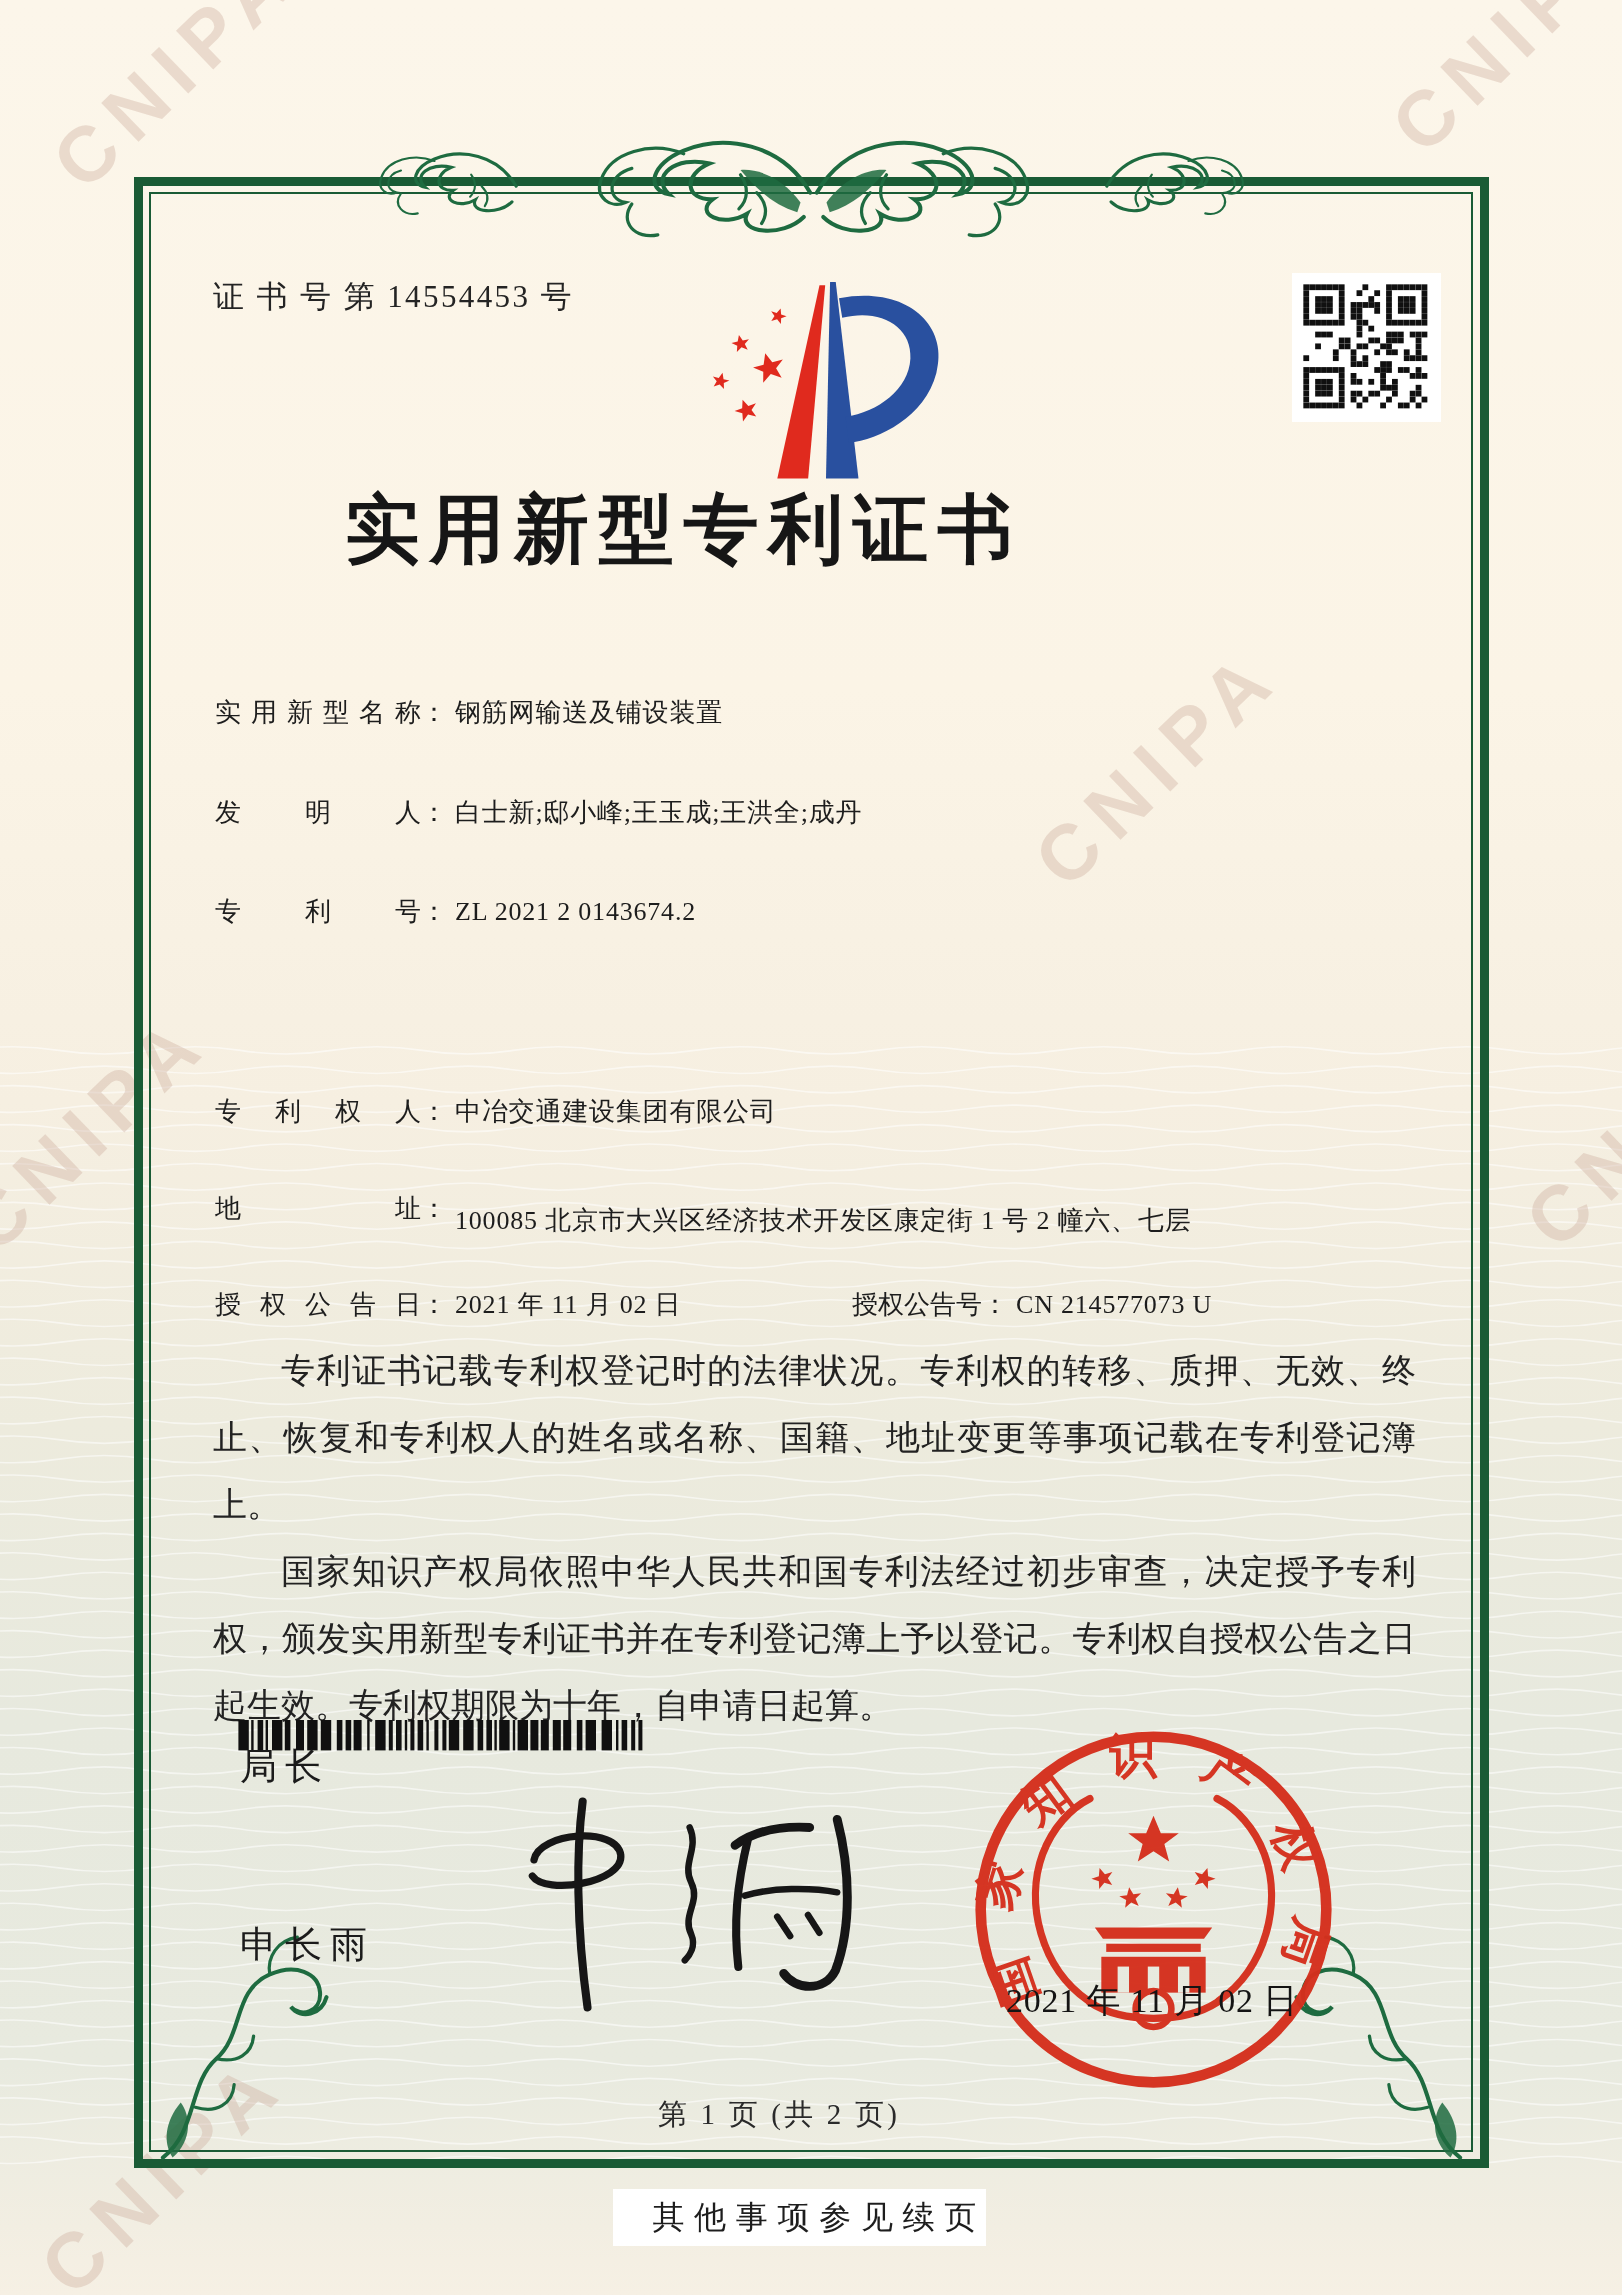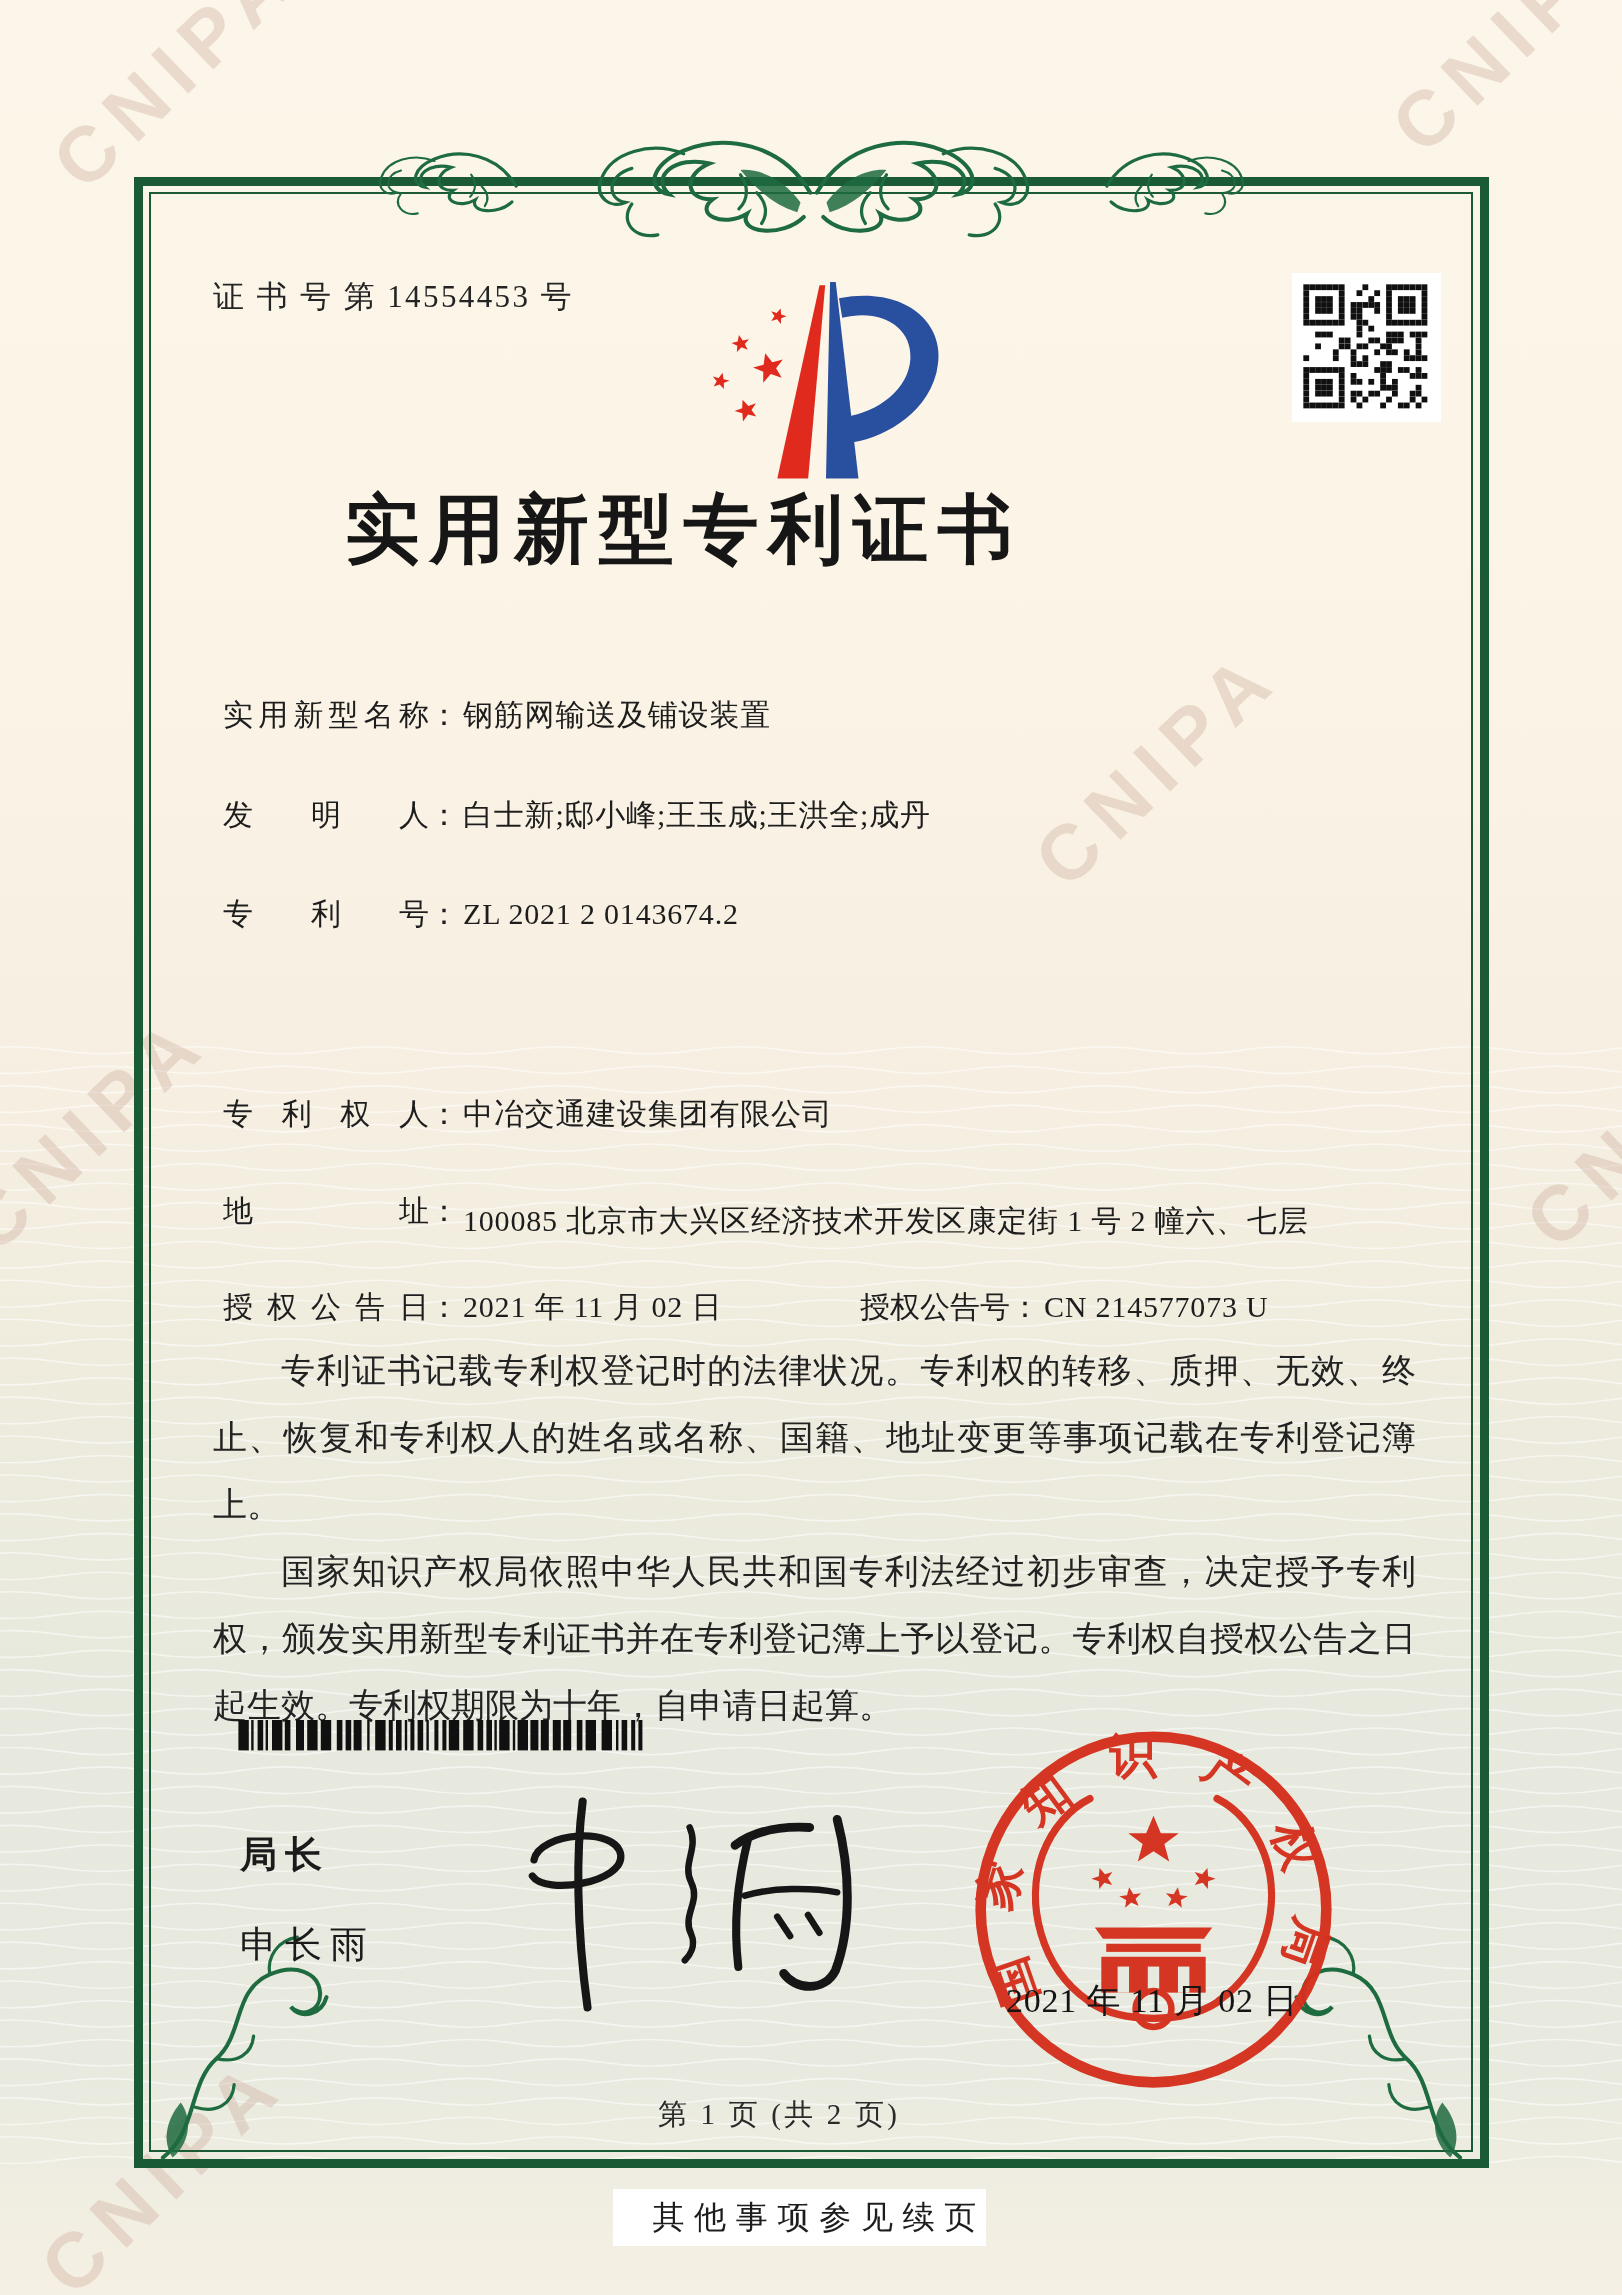--- a/index.html
+++ b/index.html
@@ -24,37 +24,37 @@
     border:9px solid #1a5b35; }
   .frame-inner { position:absolute; left:149px; top:192px; width:1324px; height:1960px;
     border:2.4px solid #1a5b35; }
 
   
   .cert-no { position:absolute; left:213px; top:276px; font-size:31px; letter-spacing:2.4px; color:#242424; }
   .title { position:absolute; left:0; top:480px; width:1367px; text-align:center;
     font-size:75px; font-weight:bold; letter-spacing:9.7px; color:#161616; }
 
   
-  .row { position:absolute; left:215px; font-size:30px; color:#1d1d1d; white-space:nowrap;margin-left:8px; }
+  .row { position:absolute; left:215px; font-size:26px; color:#1d1d1d; white-space:nowrap; }
   .lbl-inner { display:inline-block; width:206px; text-align:justify; text-align-last:justify; }
   .colon { display:inline-block; width:34px; }
   .val { letter-spacing:0.8px; }
   .wrapval { display:inline-block; width:945px; white-space:normal; vertical-align:top; line-height:60px; }
   .g2 { position:absolute; left:637px; top:0; }
 
   
   .paras { position:absolute; left:213px; top:1337px; width:1203px;
     font-size:34px; line-height:67px; color:#222; text-align:justify; }
   .paras p { text-indent:68px; }
 
   
   .barcode { position:absolute; left:234px; top:1720px; }
 
   
-  .signer-title { position:absolute; left:240px; top:1830px; font-size:37px; letter-spacing:8px; color:#1b1b1b;font-weight:bold; }
+  .signer-title { position:absolute; left:240px; top:1742px; font-size:37px; letter-spacing:8px; color:#1b1b1b; }
   .signer-name  { position:absolute; left:240px; top:1920px; font-size:37px; letter-spacing:8px; color:#1b1b1b; }
   .signature { position:absolute; left:487px; top:1795px; }
 
   
   .seal { position:absolute; left:966px; top:1722px; opacity:0.97; }
   .seal-date { position:absolute; left:998px; top:1978px; width:308px; text-align:center;
     font-size:34px; letter-spacing:0.8px; color:#141414; }
 
   
   .page-info { position:absolute; left:0; top:2095px; width:1558px; text-align:center;

